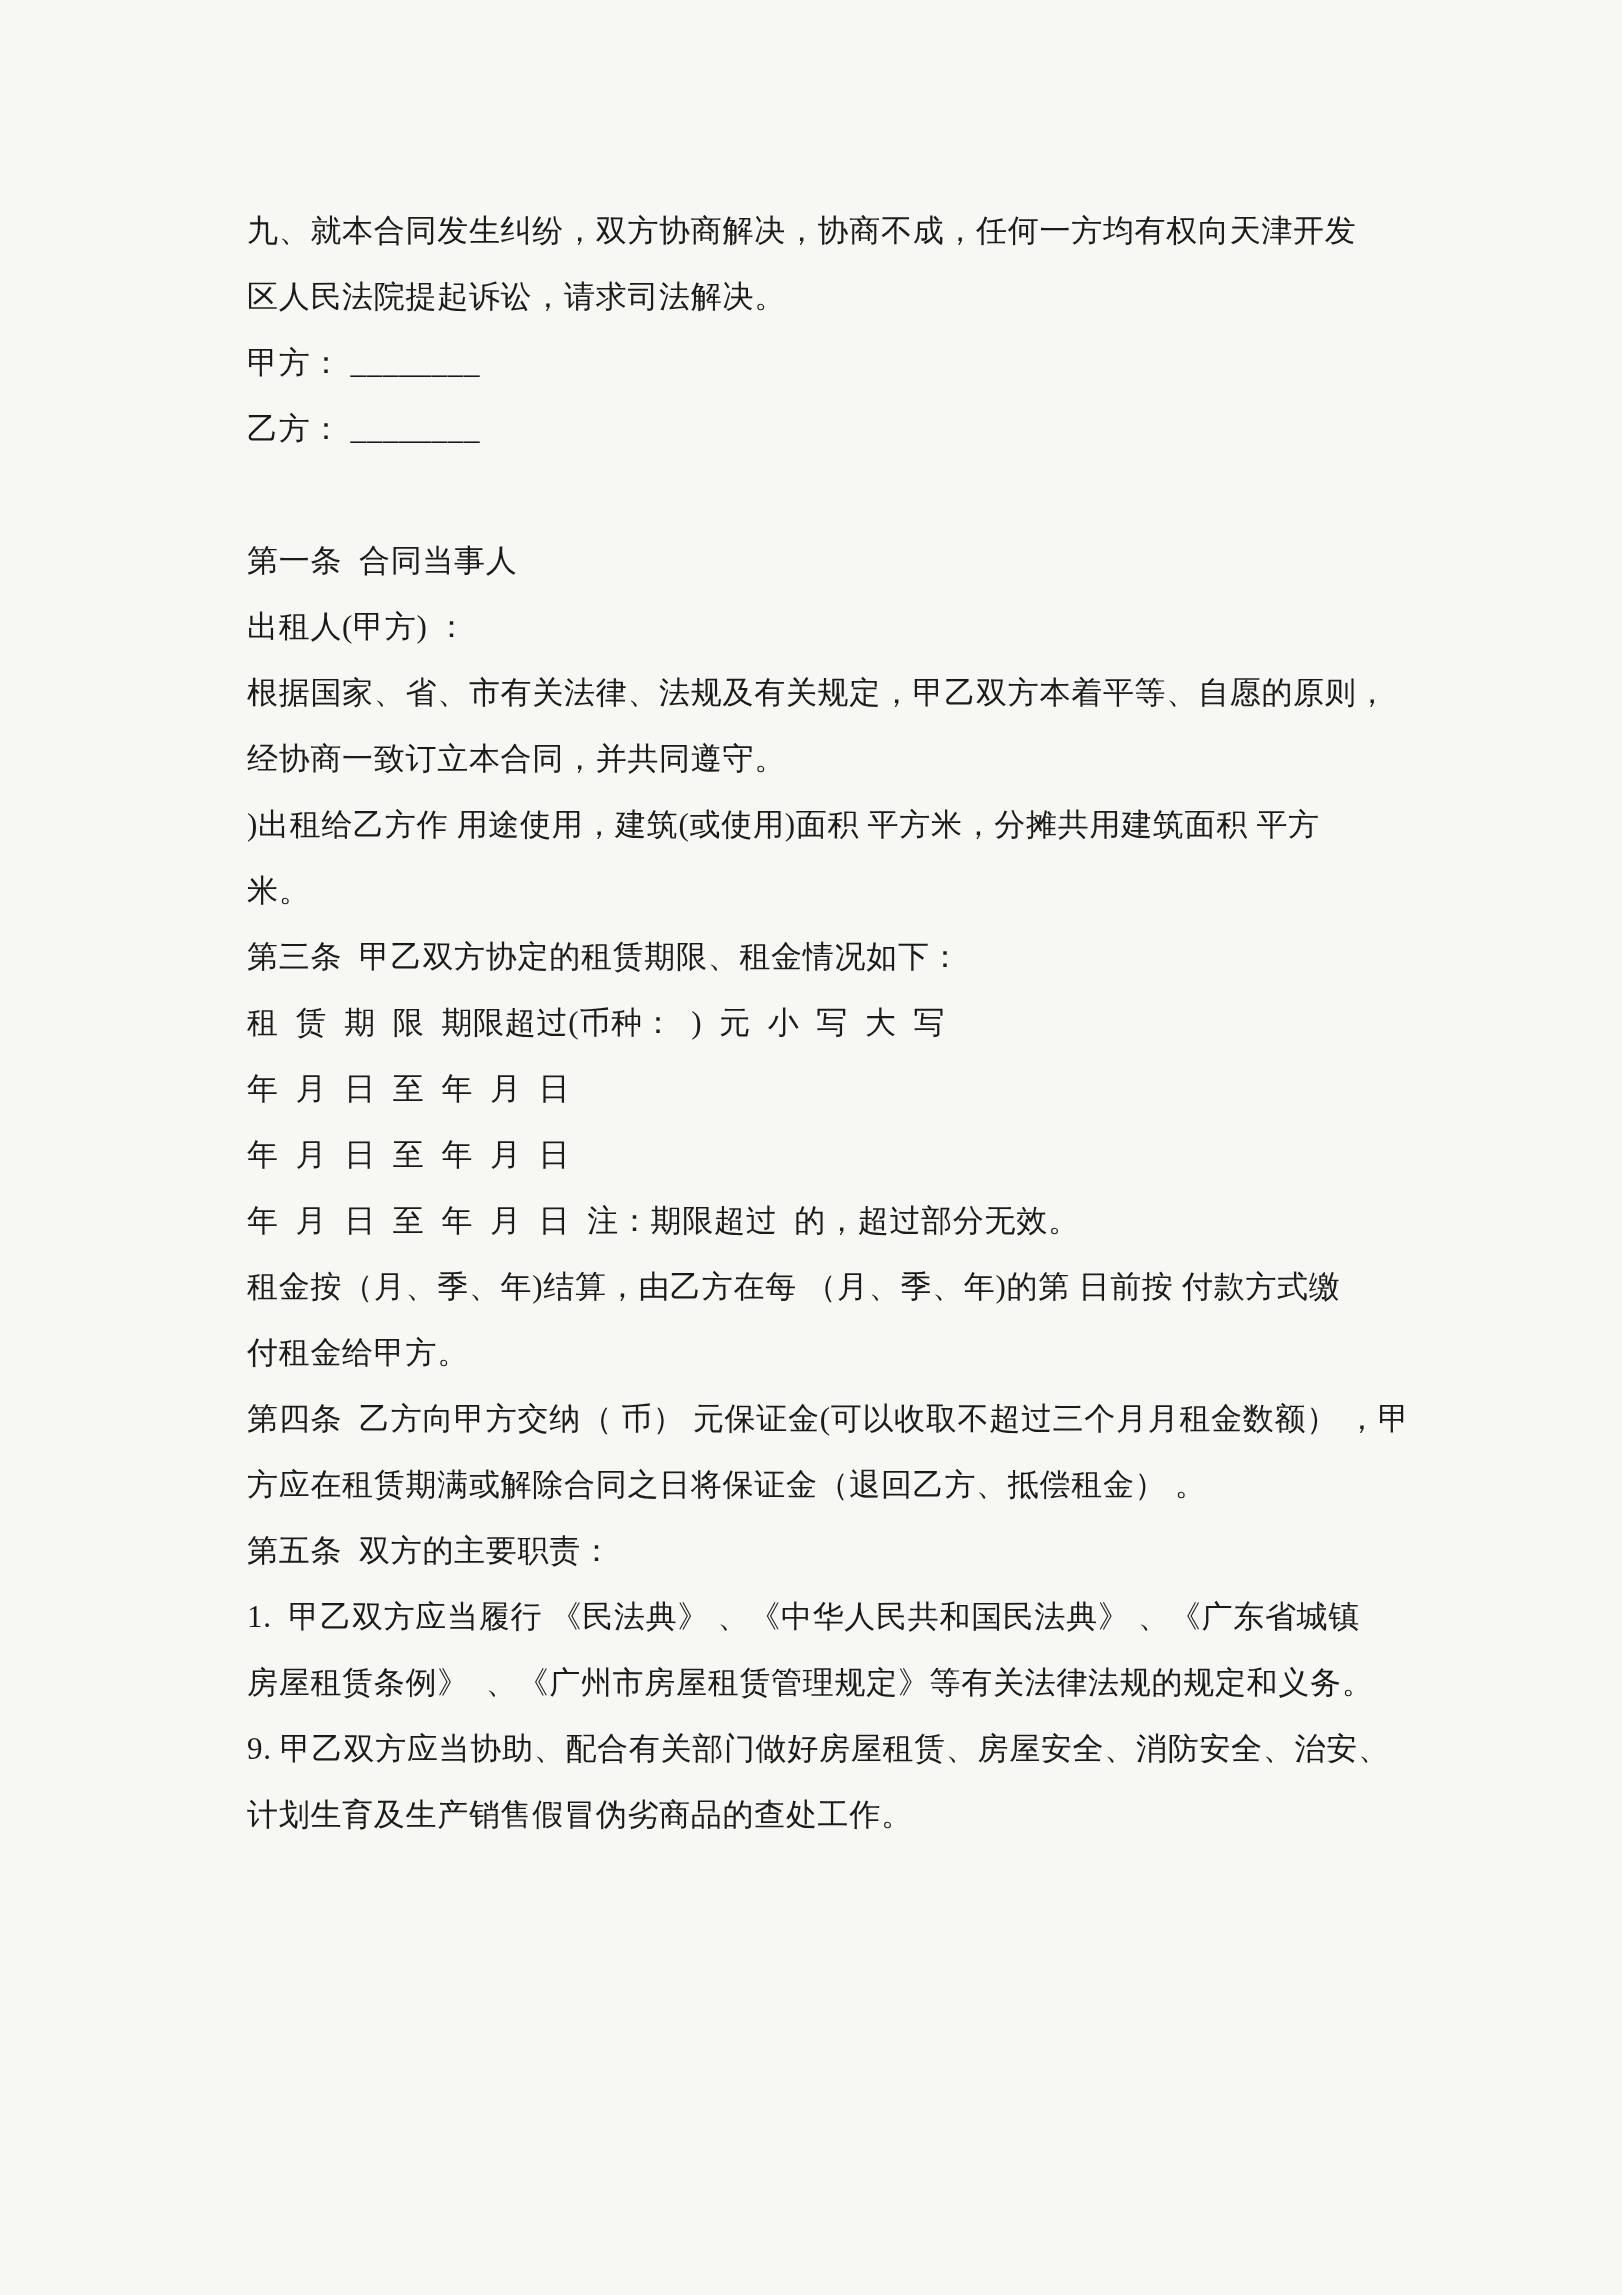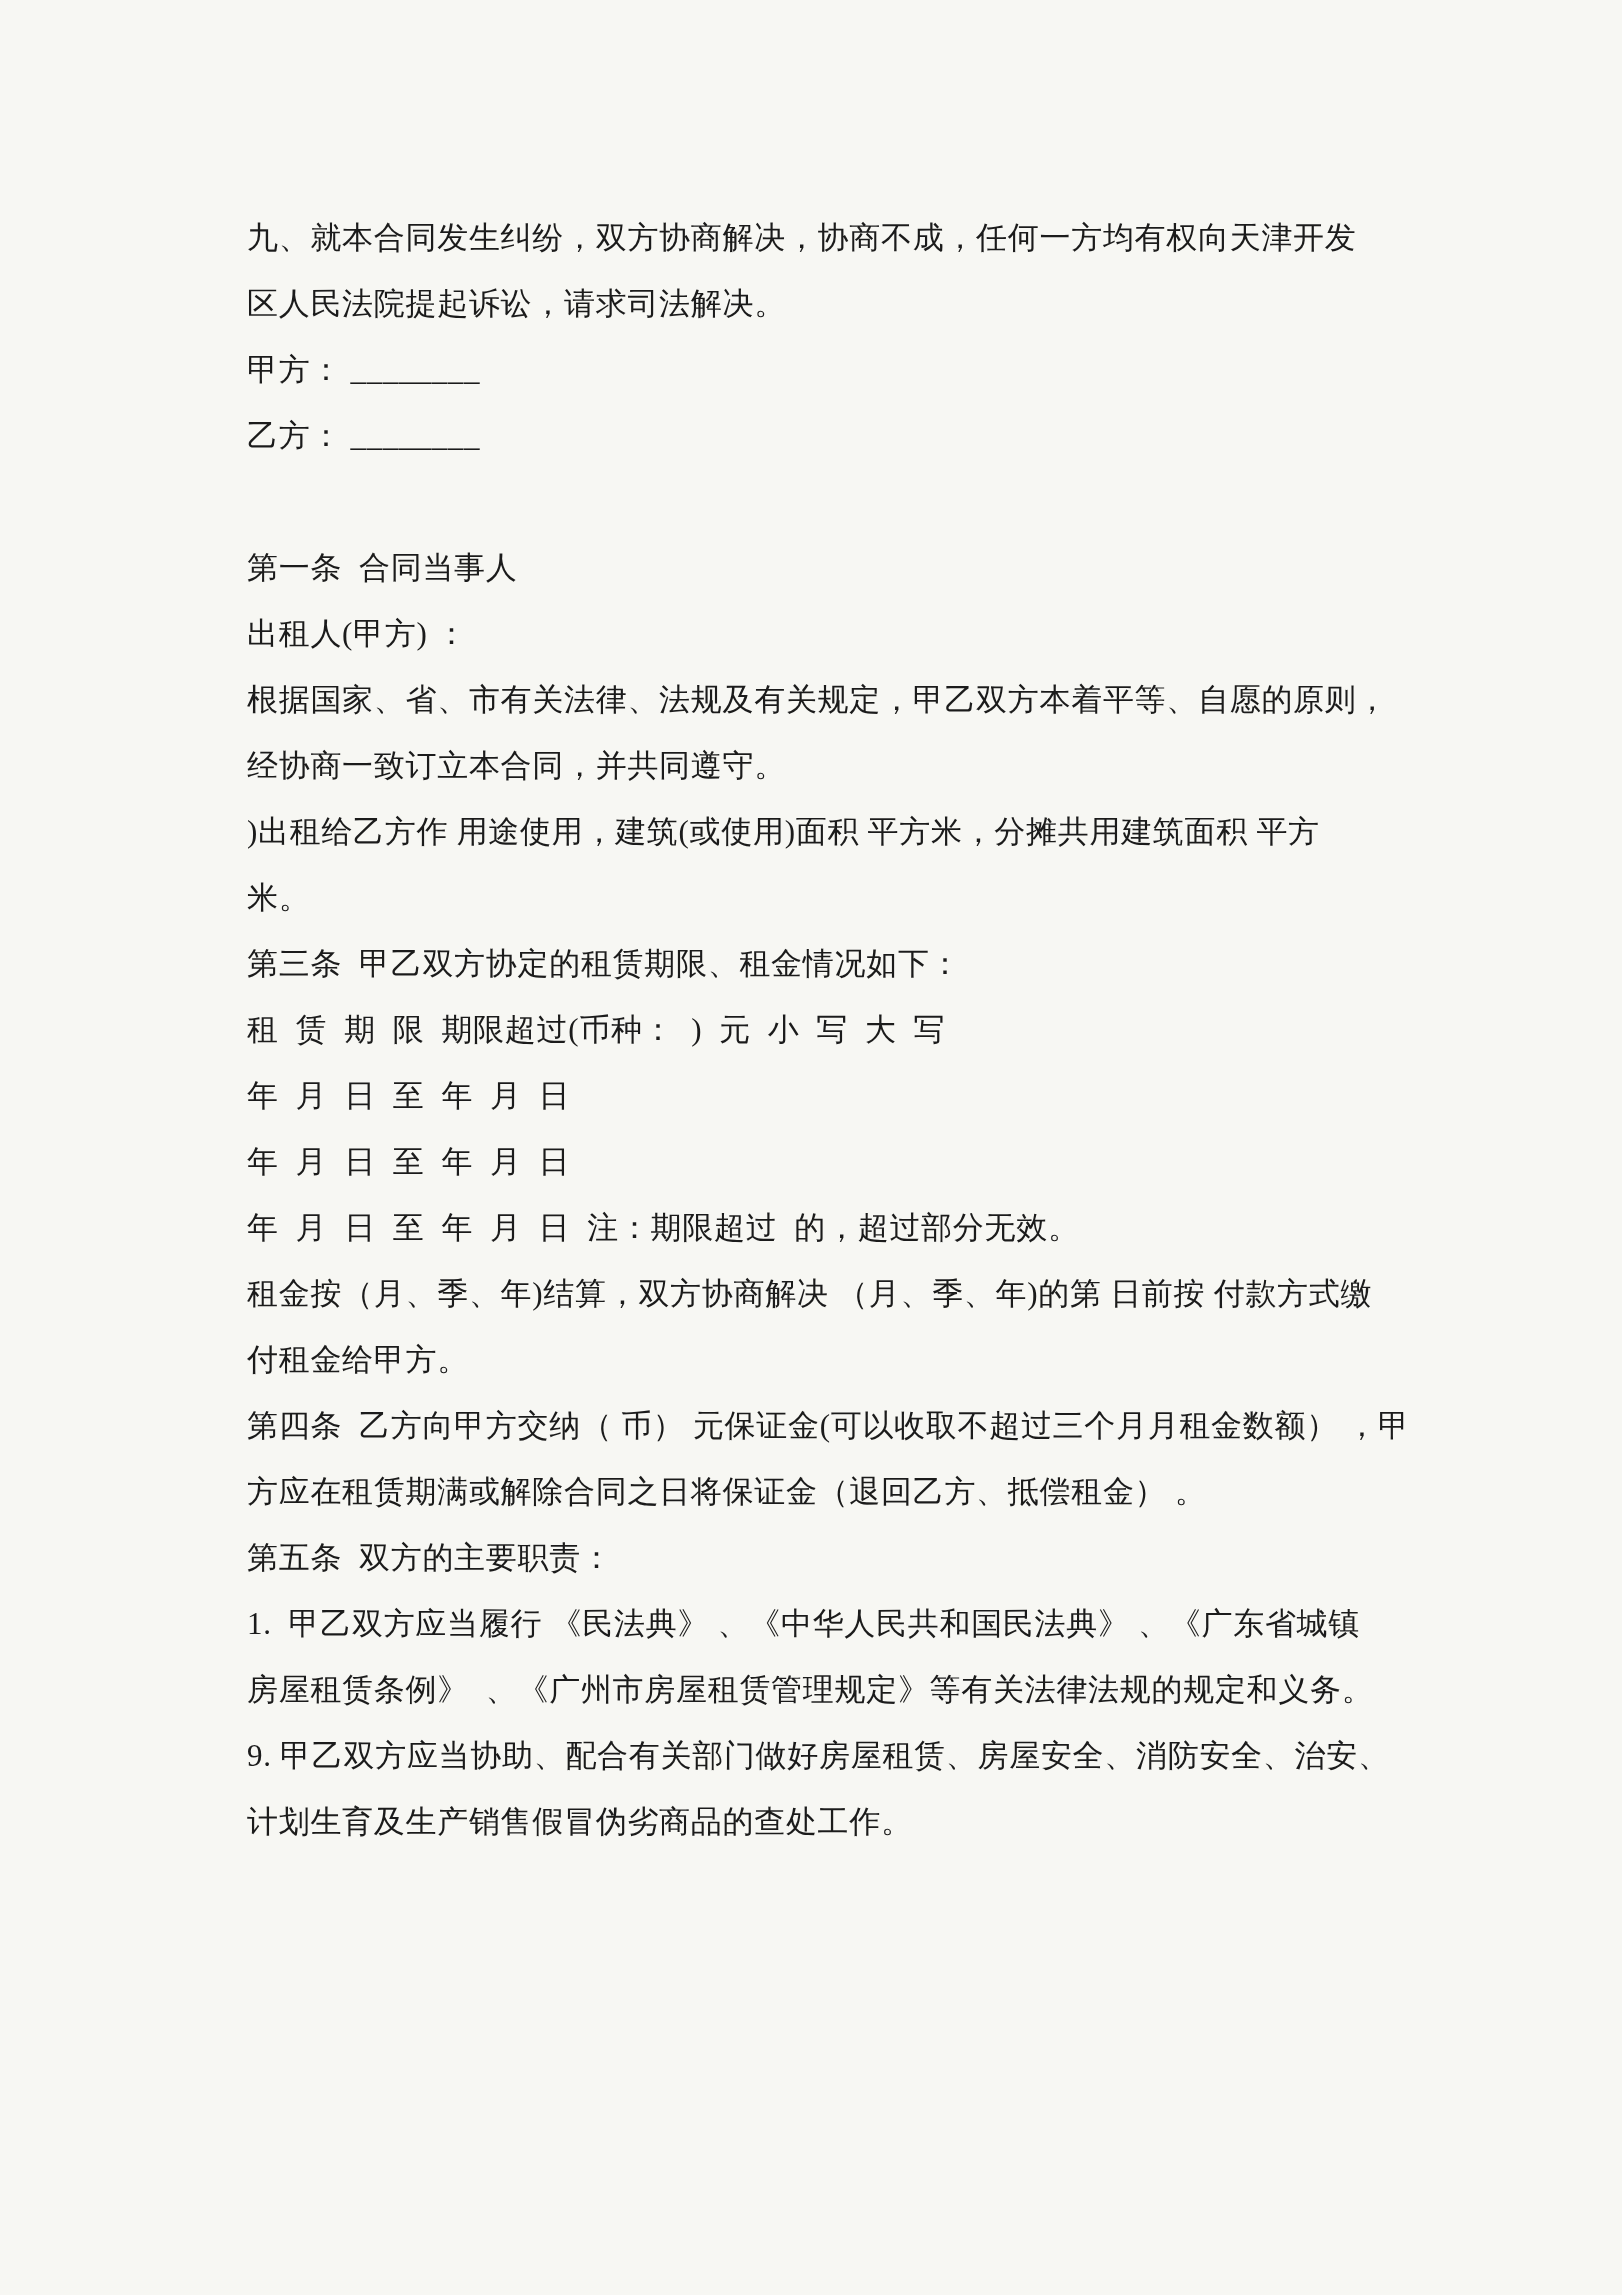--- a/index.html
+++ b/index.html
@@ -16,21 +16,21 @@
       overflow: hidden;
     }
     .page {
       position: absolute;
       inset: 0;
       background: #f7f7f3;
     }
     .page-content {
       position: absolute;
       left: 247px;
-      top: 205px;
+      top: 198px;
       width: 1178px;
       color: #1b1b1b;
       font-size: 31px;
       line-height: 66px;
       letter-spacing: 0.7px;
       text-align: left;
     }
     .line {
       min-height: 66px;
       white-space: pre-wrap;
@@ -50,21 +50,21 @@
     <div class="line">出租人(甲方) ：</div>
     <div class="line">根据国家、省、市有关法律、法规及有关规定，甲乙双方本着平等、自愿的原则，</div>
     <div class="line">经协商一致订立本合同，并共同遵守。</div>
     <div class="line">)出租给乙方作 用途使用，建筑(或使用)面积 平方米，分摊共用建筑面积 平方</div>
     <div class="line">米。</div>
     <div class="line">第三条  甲乙双方协定的租赁期限、租金情况如下：</div>
     <div class="line">租  赁  期  限  期限超过(币种：  )  元  小  写  大  写</div>
     <div class="line">年  月  日  至  年  月  日</div>
     <div class="line">年  月  日  至  年  月  日</div>
     <div class="line">年  月  日  至  年  月  日  注：期限超过  的，超过部分无效。</div>
-    <div class="line">租金按（月、季、年)结算，双方协商解决 （月、季、年)的第 日前按 付款方式缴</div>
+    <div class="line">租金按（月、季、年)结算，由乙方在每 （月、季、年)的第 日前按 付款方式缴</div>
     <div class="line">付租金给甲方。</div>
     <div class="line">第四条  乙方向甲方交纳（ 币） 元保证金(可以收取不超过三个月月租金数额） ，甲</div>
     <div class="line">方应在租赁期满或解除合同之日将保证金（退回乙方、抵偿租金） 。</div>
     <div class="line">第五条  双方的主要职责：</div>
     <div class="line">1.  甲乙双方应当履行 《民法典》 、《中华人民共和国民法典》 、《广东省城镇</div>
     <div class="line">房屋租赁条例》  、《广州市房屋租赁管理规定》等有关法律法规的规定和义务。</div>
     <div class="line">9. 甲乙双方应当协助、配合有关部门做好房屋租赁、房屋安全、消防安全、治安、</div>
     <div class="line">计划生育及生产销售假冒伪劣商品的查处工作。</div>
   </div>
 </div>

